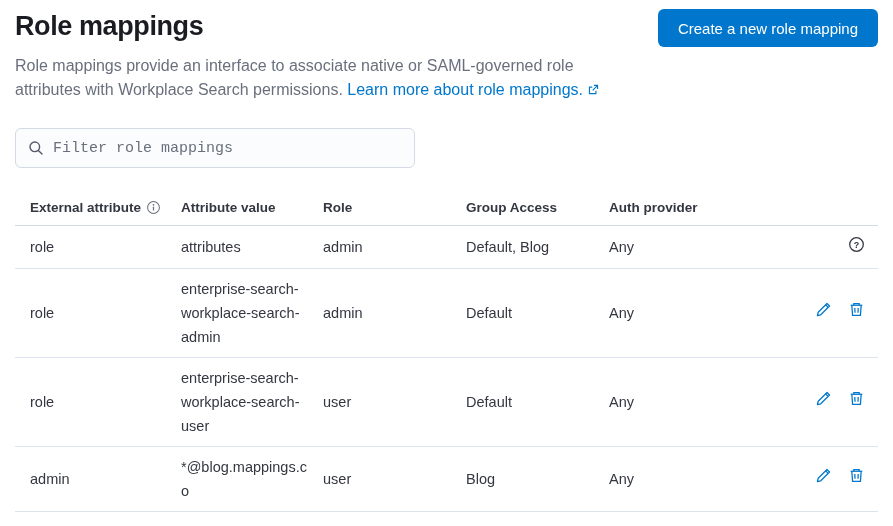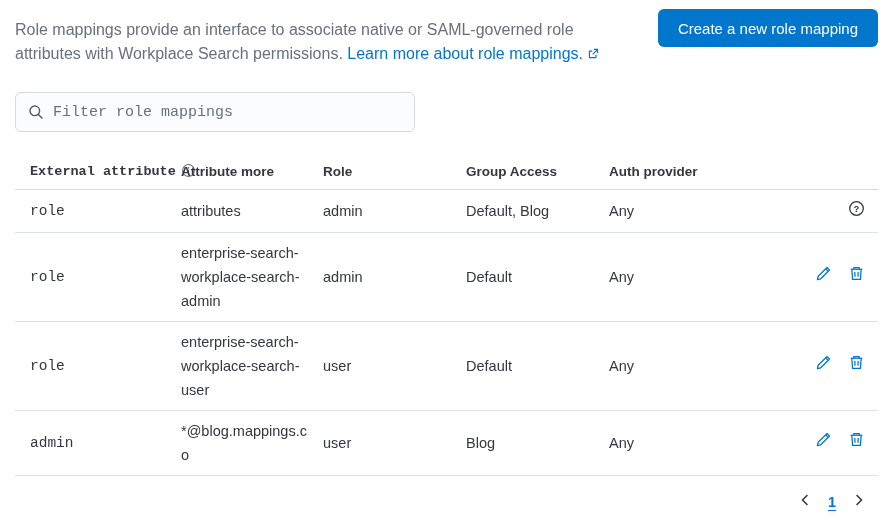--- a/index.html
+++ b/index.html
@@ -44,21 +44,21 @@
   }
   .search-input::placeholder { color: #69707d; }
 
   
   table.role-table { width: 100%; border-collapse: collapse; margin-top: 24px; table-layout: fixed; }
   th {
     text-align: left; font-size: 13.5px; font-weight: 700; color: #343741;
     padding: 7px 10px 8px 0; border-bottom: 1px solid #d3dae6; line-height: 18px;
     white-space: nowrap; vertical-align: middle;
   }
-  th:first-child, td:first-child { padding-left: 15px; font-family: Liberation Mono, monospace; }
+  th:first-child, td:first-child { padding-left: 15px; }
   td {
     font-size: 14.5px; color: #343741; line-height: 24px;
     padding: 8px 10px 8px 0; border-bottom: 1px solid #dde3ee;
     vertical-align: middle; overflow-wrap: break-word;
   }
   .info-icon { display: inline-flex; vertical-align: -3px; margin-left: 5px; color: #69707d; }
   td.actions-cell { text-align: right; padding-right: 12px; white-space: nowrap; }
   .icon-btn {
     display: inline-flex; align-items: center; justify-content: center;
     width: 20px; height: 20px; cursor: pointer; background: none; border: none; padding: 0;
@@ -82,20 +82,21 @@
     text-decoration: underline; text-underline-offset: 3px; cursor: pointer;
   }
 </style>
 </head>
 <body>
 
 <div class="page">
 
   <div class="top-row">
     <div>
+      <h1 class="page-title">Role mappings</h1>
       <div class="page-desc">
         <span>Role mappings provide an interface to associate native or SAML-governed role attributes with Workplace Search permissions.</span>
         <a class="learn-link"><span>Learn more about role mappings.</span><span class="ext-icon"><svg viewBox="0 0 16 16" width="13" height="13" fill="none" stroke="currentColor" stroke-width="1.4">
                 <path d="M8.5 3H13v4.5"></path>
                 <path d="M13 3L7 9"></path>
                 <path d="M11 9.5V13H3V5h3.5" stroke-linejoin="round"></path>
               </svg></span></a>
       </div>
     </div>
     <button class="btn-primary">Create a new role mapping</button>
@@ -122,21 +123,21 @@
     </colgroup>
     <thead>
       <tr>
         <th><span>External attribute</span><span class="info-icon">
               <svg viewBox="0 0 16 16" width="15" height="15">
                 <circle cx="8" cy="8" r="6.3" fill="none" stroke="currentColor" stroke-width="1.1"></circle>
                 <circle cx="8" cy="5.1" r="0.95" fill="currentColor"></circle>
                 <rect x="7.35" y="7" width="1.3" height="4.3" rx="0.65" fill="currentColor"></rect>
               </svg>
             </span></th>
-        <th>Attribute more</th>
+        <th>Attribute value</th>
         <th>Role</th>
         <th>Group Access</th>
         <th>Auth provider</th>
         <th></th>
       </tr>
     </thead>
     <tbody>
       <tr>
         <td>role</td>
         <td>attributes</td>

